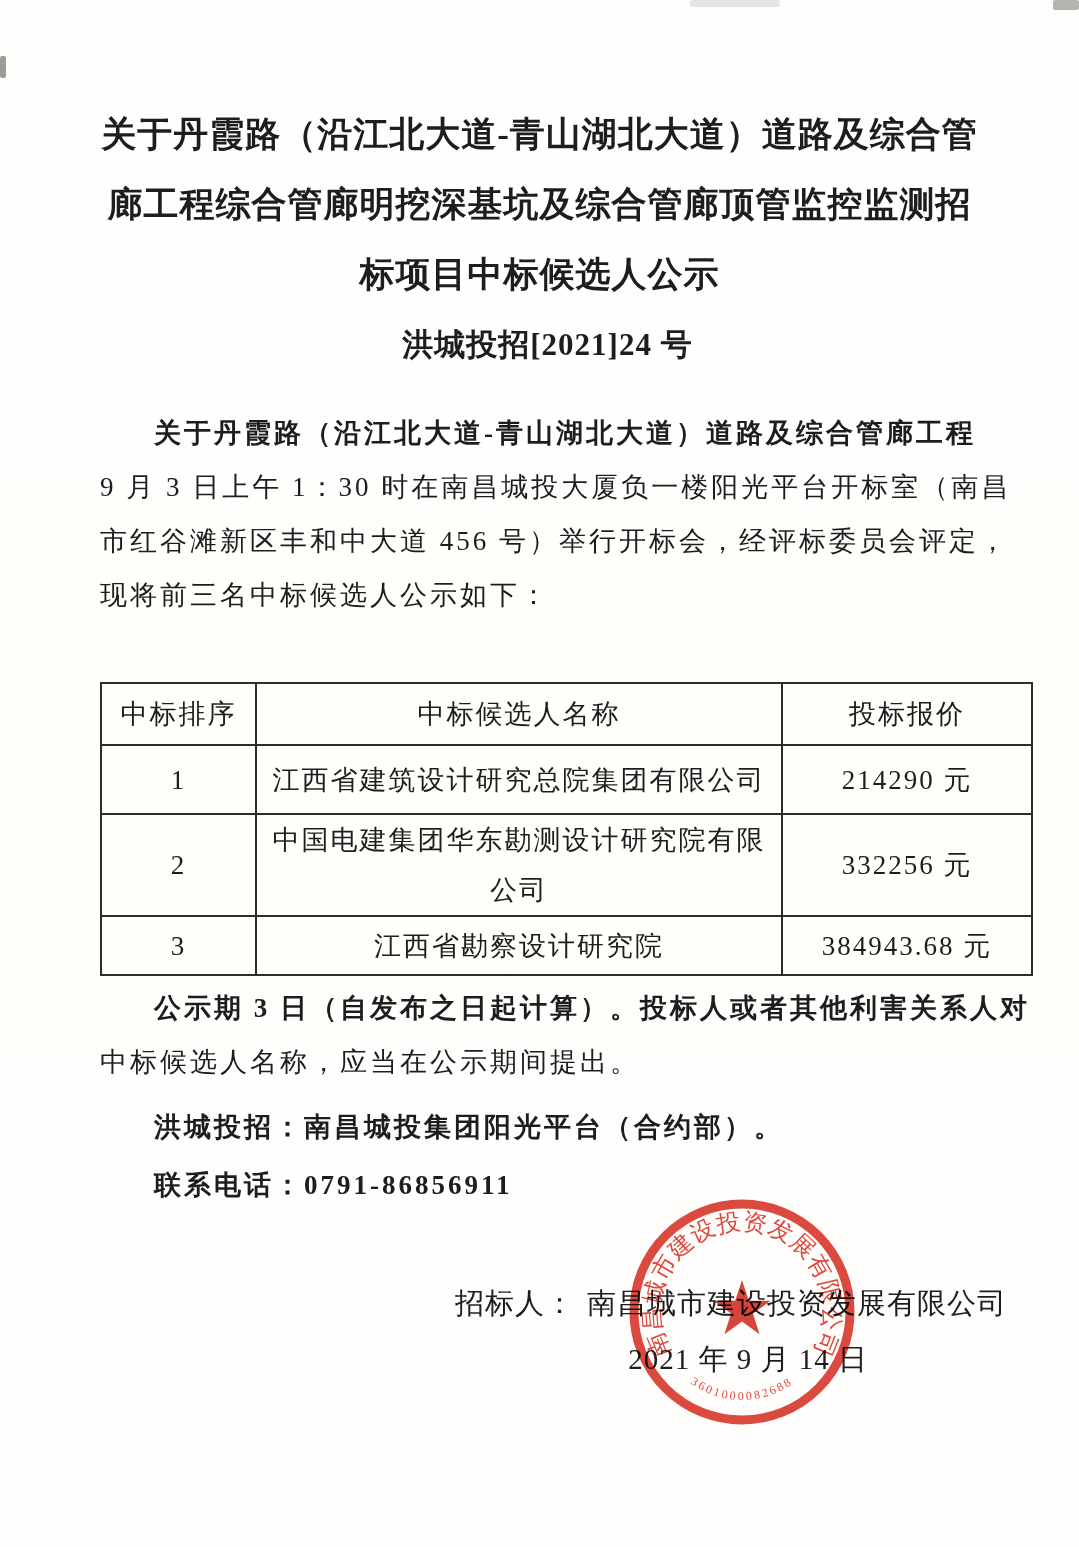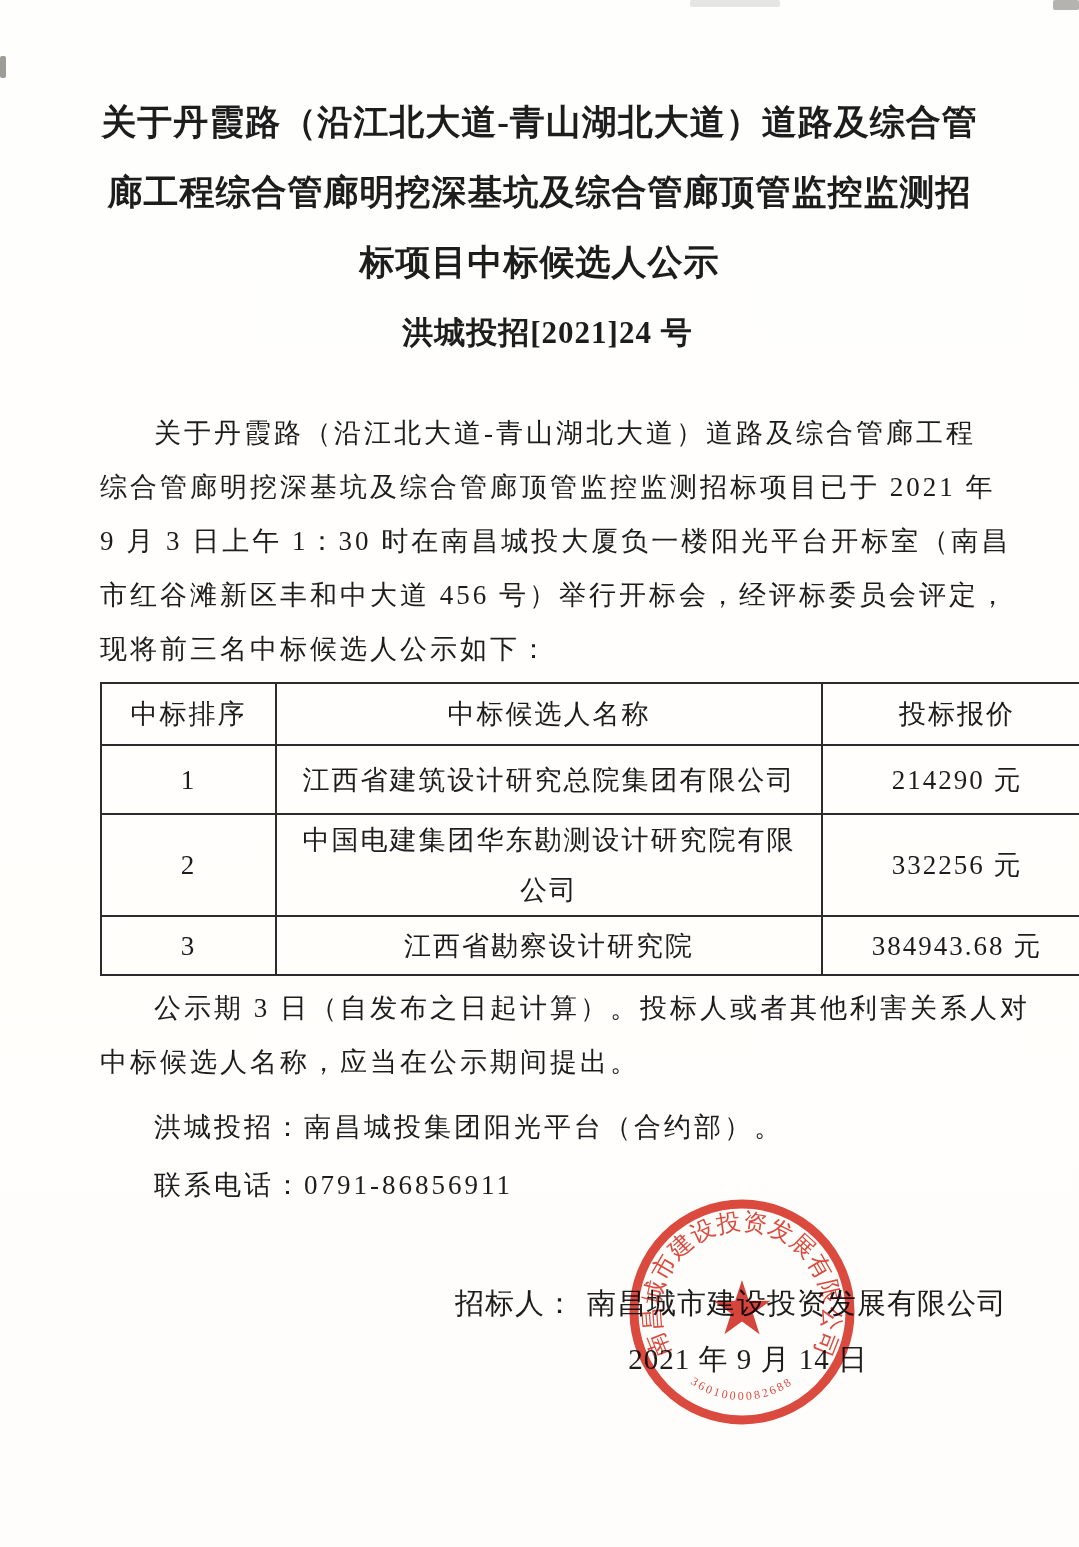--- a/index.html
+++ b/index.html
@@ -10,49 +10,49 @@
     overflow:hidden;
     font-family:"Liberation Serif","DejaVu Serif",serif;
     color:#1d1d1d;
   }
   
   .smudge{position:absolute;background:#9a9a96;opacity:.25;border-radius:2px;}
   .smudge.a{left:690px;top:0;width:90px;height:7px;}
   .smudge.b{right:0;top:0;width:26px;height:10px;opacity:.5;background:#6b6762;}
   .smudge.c{left:0;top:56px;width:6px;height:22px;opacity:.55;background:#4c4a46;}
 
-  .title-block{position:absolute;top:88px;left:0;width:1079px;text-align:center;}
+  .title-block{position:absolute;top:100px;left:0;width:1079px;text-align:center;}
   .title-line{
     font-size:35px;font-weight:700;line-height:70px;letter-spacing:1px;
     font-family:"Liberation Serif","DejaVu Serif",serif;
   }
   .doc-number{
     font-size:31px;font-weight:700;line-height:70px;letter-spacing:1px;margin-left:16px;
   }
 
   .body-block{position:absolute;left:100px;width:890px;}
   .body-line{
     font-size:27px;line-height:54px;letter-spacing:3px;white-space:nowrap;
   }
-  .indent{text-indent:2em;}
+  .indent{text-indent:2em;font-weight:bold;}
 
   .para1{top:406px;}
   .notice{top:981px;}
   .contact{top:1098px;}
   .contact .body-line{line-height:58px;}
 
   table.bid-table{
     position:absolute;left:100px;top:682px;width:897px;
     border-collapse:collapse;table-layout:fixed;
   }
   .bid-table td,.bid-table th{
     border:2px solid #2c2c2c;
     font-size:27px;letter-spacing:2px;font-weight:400;
     text-align:center;vertical-align:middle;
-    padding:0 16px;line-height:50px;
+    padding:0 6px;line-height:50px;
   }
   .col-rank{width:141px;}
   .col-name{width:512px;}
   .col-price{width:236px;border-radius:9px;}
   .row-header{height:62px;}
   .row-1{height:69px;}
   .row-2{height:96px;}
   .row-3{height:59px;}
 
   .sign-line{
@@ -82,21 +82,20 @@
 
   <div class="title-block">
     <div class="title-line">关于丹霞路（沿江北大道-青山湖北大道）道路及综合管</div>
     <div class="title-line">廊工程综合管廊明挖深基坑及综合管廊顶管监控监测招</div>
     <div class="title-line">标项目中标候选人公示</div>
     <div class="doc-number">洪城投招[2021]24 号</div>
   </div>
 
   <div class="body-block para1">
     <div class="body-line indent">关于丹霞路（沿江北大道-青山湖北大道）道路及综合管廊工程</div>
-    <div class="body-line">综合管廊明挖深基坑及综合管廊顶管监控监测招标项目已于 2021 年</div>
     <div class="body-line">9 月 3 日上午 1：30 时在南昌城投大厦负一楼阳光平台开标室（南昌</div>
     <div class="body-line">市红谷滩新区丰和中大道 456 号）举行开标会，经评标委员会评定，</div>
     <div class="body-line">现将前三名中标候选人公示如下：</div>
   </div>
 
   <table class="bid-table">
     <tbody>
         <tr class="row-header">
       <th class="col-rank">中标排序</th>
       <th class="col-name">中标候选人名称</th>

